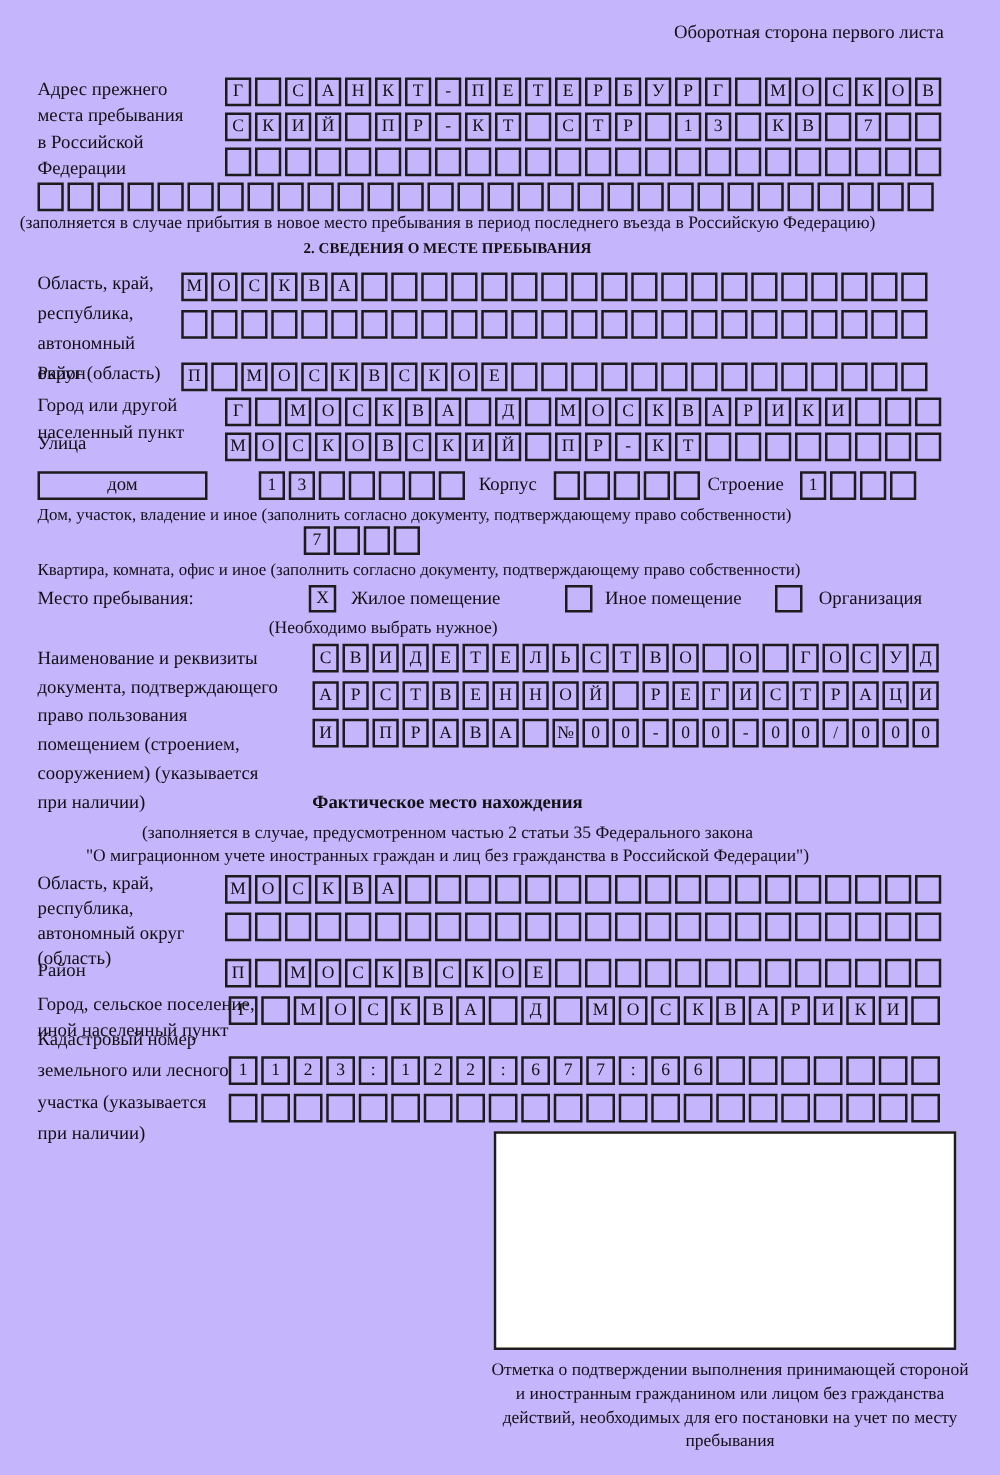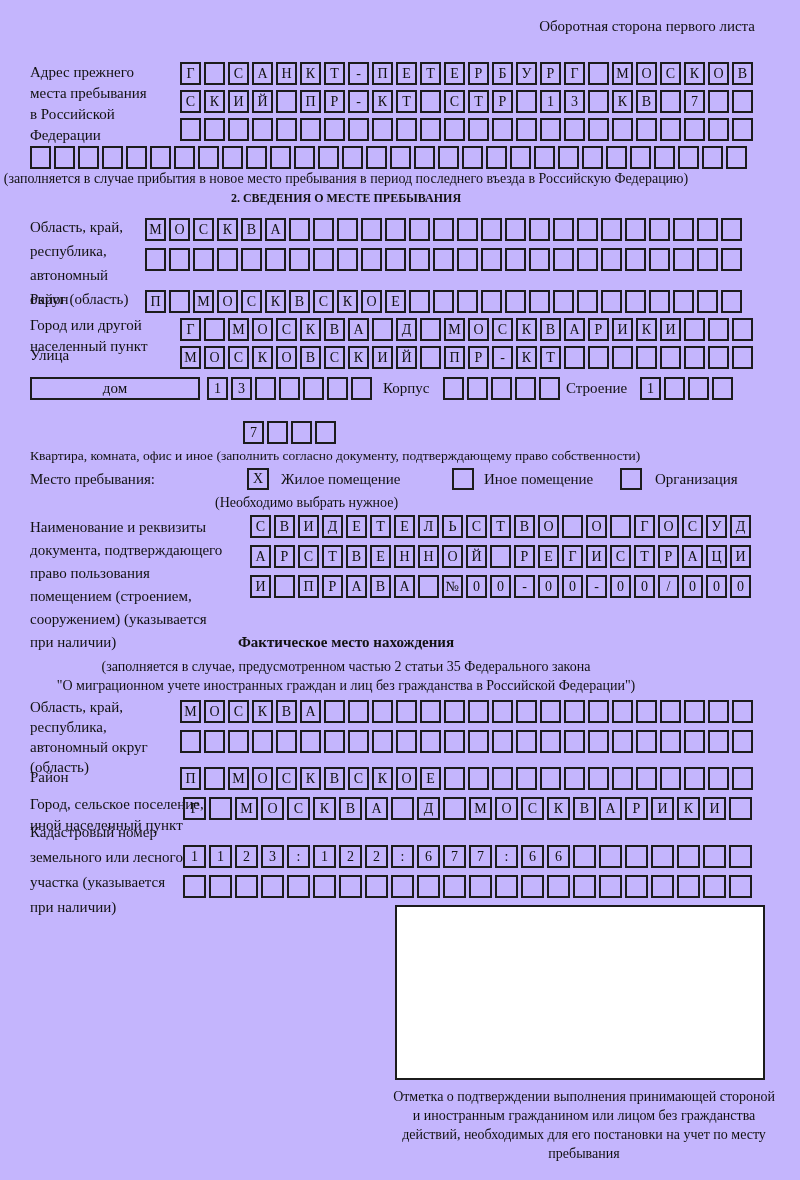--- a/index.html
+++ b/index.html
@@ -1,21 +1,21 @@
 <!DOCTYPE html>
 <html><head>
 <meta charset="utf-8">
 <style>
   html,body{margin:0;padding:0;background:#fff}
   #page{position:relative;width:800px;height:1180px;background:#c4b5fd;
         font-family:"Liberation Serif","DejaVu Serif",serif;color:#111;overflow:hidden}
   .abs{position:absolute}
   .label{position:absolute;font-size:15px;white-space:pre-line}
   .caption{position:absolute;font-size:14px}
-  .center{position:absolute;left:0;width:692px;text-align:center}
+  .center{position:absolute;left:12px;width:692px;text-align:center}
   .title{font-weight:bold;font-size:12px}
   .cellrow{position:absolute;display:flex;gap:3px}
   .cell{flex:0 0 21px;width:21px;height:23px;border:2px solid #1c1c1c;box-sizing:border-box;
         display:flex;align-items:center;justify-content:center;font-size:14px;line-height:1}
   .cellrow.wide .cell{flex-basis:23px;width:23px}
   .boxlabel{position:absolute;height:23px;border:2px solid #1c1c1c;box-sizing:border-box;
         display:flex;align-items:center;justify-content:center;font-size:15px}
   .cbox{position:absolute;width:22px;height:22px;border:2px solid #1c1c1c;box-sizing:border-box;
         text-align:center;font-size:14px;line-height:18px}
   .stampbox{position:absolute;border:2px solid #1c1c1c;box-sizing:border-box;background:#fff}
@@ -283,21 +283,21 @@
       <span class="cell"></span>
       <span class="cell"></span>
       <span class="cell"></span>
       <span class="cell"></span>
       <span class="cell"></span>
       <span class="cell"></span>
       <span class="cell"></span>
       <span class="cell"></span>
     </div>
 
-  <div class="boxlabel" style="left:30px;top:377px;width:170px">дом</div>
+  <div class="boxlabel" style="left:30px;top:377px;width:136px">дом</div>
   <div class="cellrow" style="left:207px;top:377px">
       <span class="cell">1</span>
       <span class="cell">3</span>
       <span class="cell"></span>
       <span class="cell"></span>
       <span class="cell"></span>
       <span class="cell"></span>
       <span class="cell"></span>
     </div>
   <div class="label" style="left:383px;top:380px">Корпус</div>
@@ -308,20 +308,21 @@
       <span class="cell"></span>
       <span class="cell"></span>
     </div>
   <div class="label" style="left:566px;top:380px">Строение</div>
   <div class="cellrow" style="left:640px;top:377px">
       <span class="cell">1</span>
       <span class="cell"></span>
       <span class="cell"></span>
       <span class="cell"></span>
     </div>
+  <div class="caption" style="left:30px;top:404px;font-size:13.5px">Дом, участок, владение и иное (заполнить согласно документу, подтверждающему право собственности)</div>
 
   <div class="cellrow" style="left:243px;top:421px">
       <span class="cell">7</span>
       <span class="cell"></span>
       <span class="cell"></span>
       <span class="cell"></span>
     </div>
   <div class="caption" style="left:30px;top:448px;font-size:13.5px">Квартира, комната, офис и иное (заполнить согласно документу, подтверждающему право собственности)</div>
 
   <div class="label" style="left:30px;top:471px">Место пребывания:</div>

